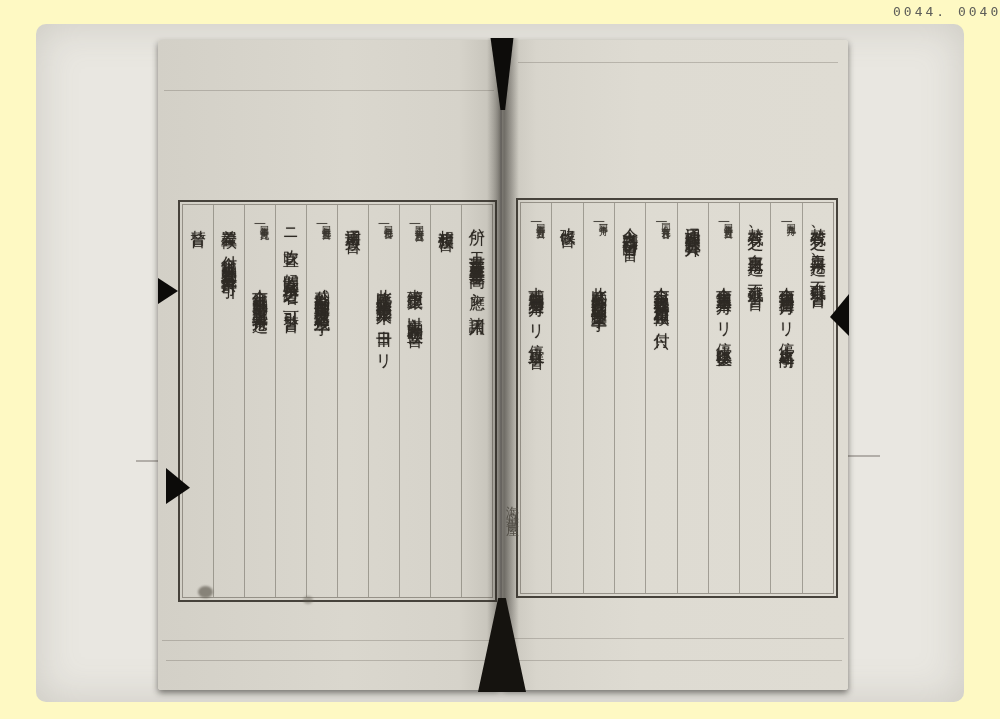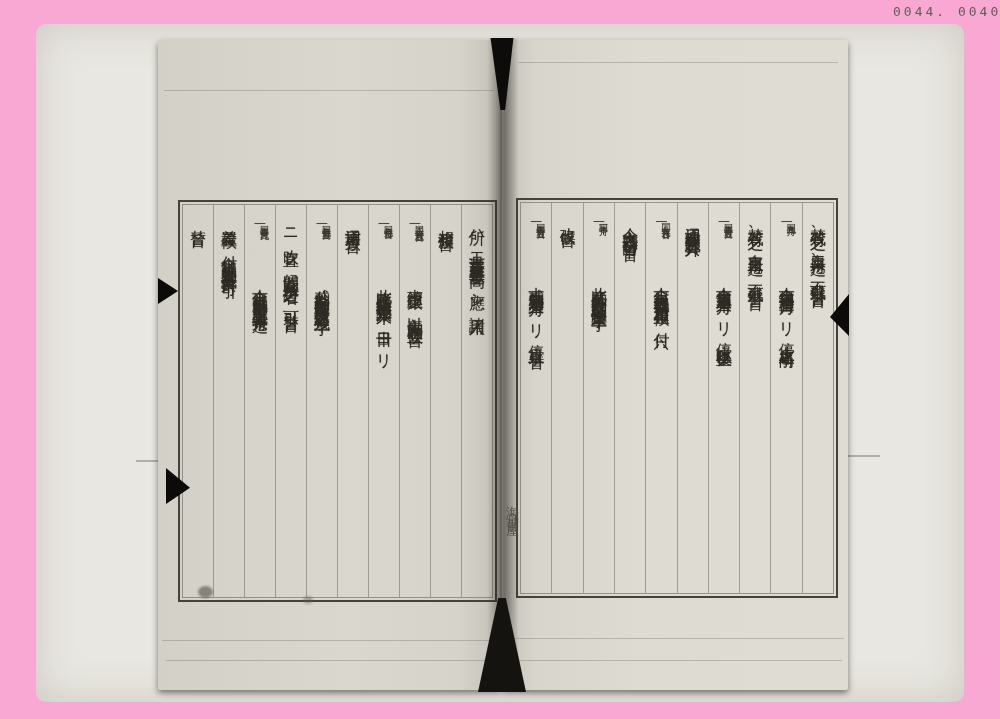--- a/index.html
+++ b/index.html
@@ -1,18 +1,18 @@
 <!DOCTYPE html>
 <html><head>
 <meta charset="utf-8">
 <style>
   * { margin:0; padding:0; box-sizing:border-box; }
   html,body { width:1000px; height:719px; background:#060606; overflow:hidden;
               font-family:"DejaVu Serif", serif; }
-  .stage { position:relative; width:1000px; height:719px; background:#f9a8d4; }
+  .stage { position:relative; width:1000px; height:719px; background:#fef9c3; }
 
   
   .counter { position:absolute; left:893px; top:4px; color:#5e5e59;
              font-family:"DejaVu Sans Mono", monospace; font-size:13px;
              letter-spacing:3px; white-space:pre; }
 
   
   .photo { position:absolute; left:36px; top:24px; width:928px; height:678px;
            background:#e9e7e1; border-radius:10px;
            box-shadow: inset 0 0 40px rgba(120,115,105,.25); }

